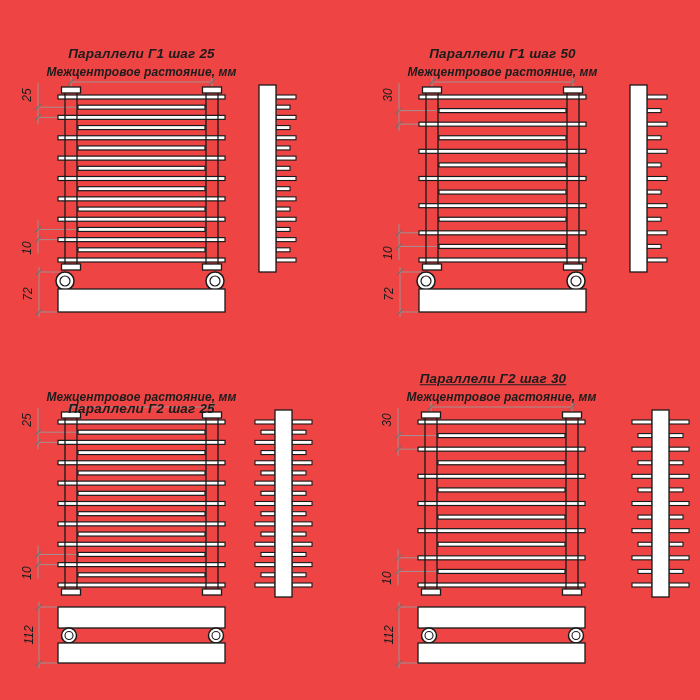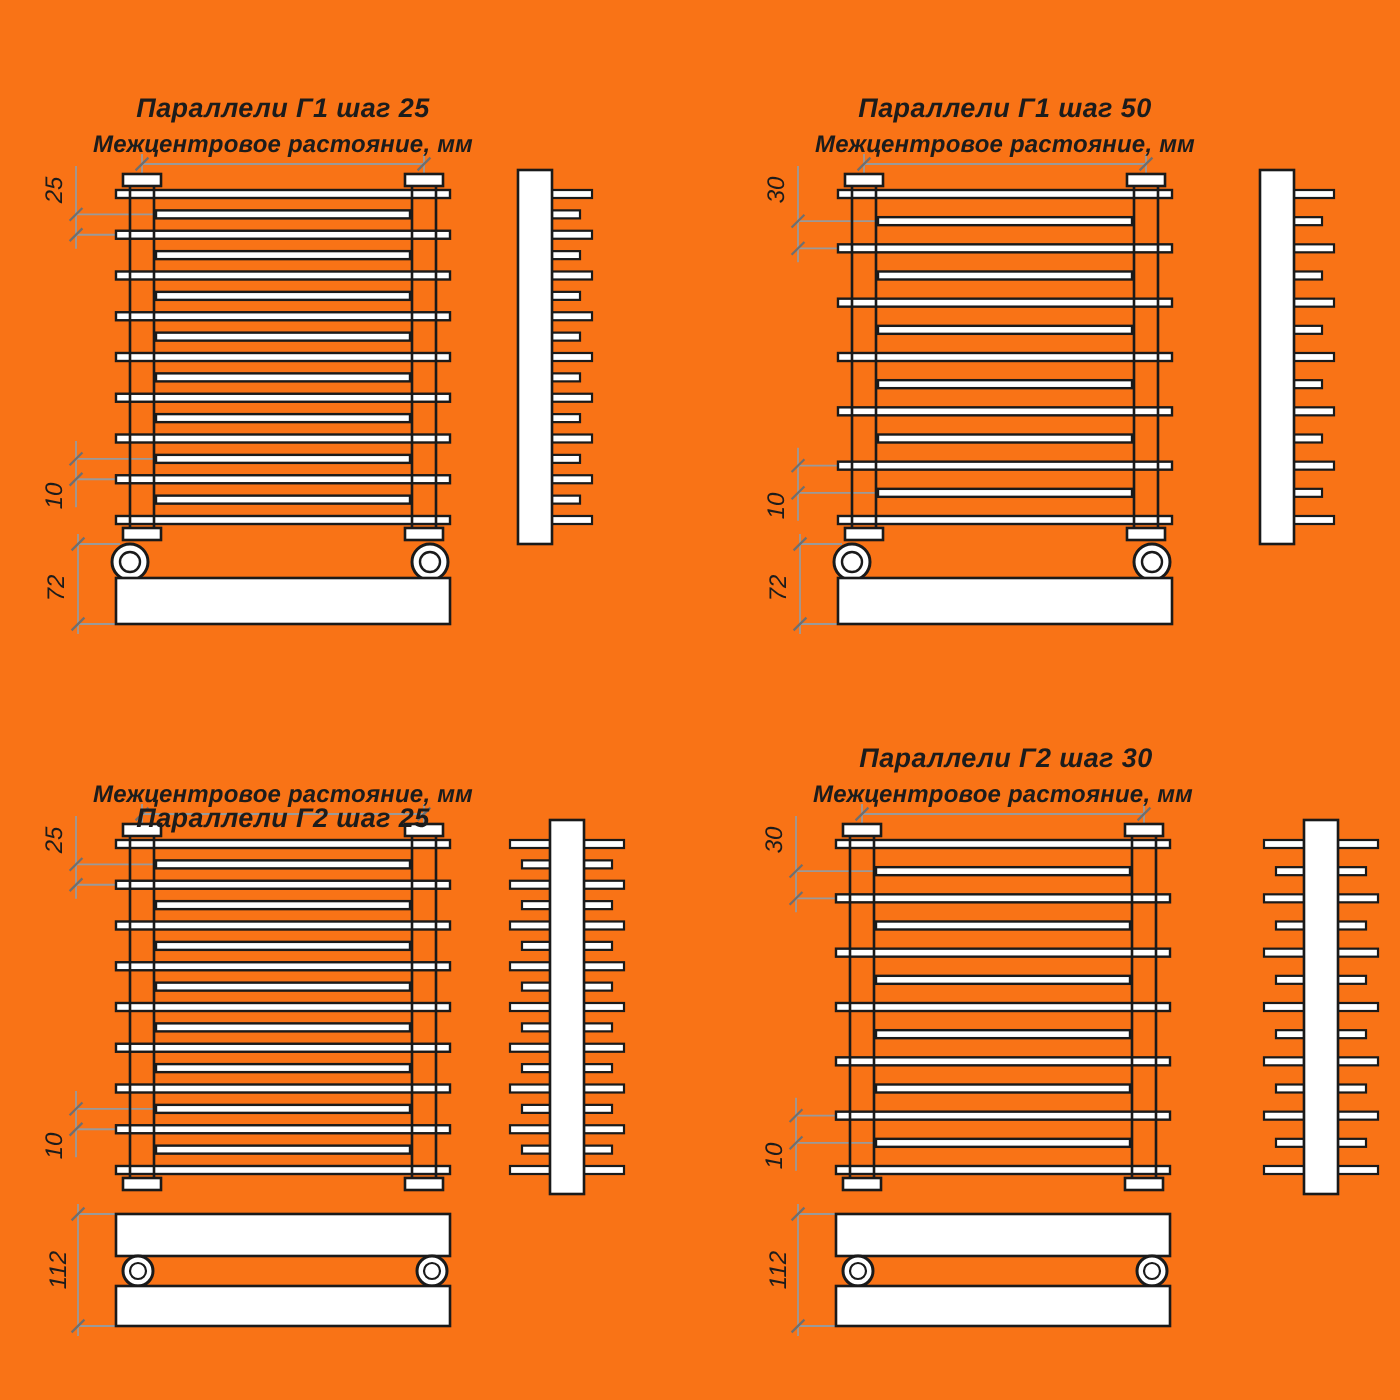--- a/index.html
+++ b/index.html
@@ -1,16 +1,16 @@
 <!DOCTYPE html>
 <html><head>
 <meta charset="utf-8">
 <style>
   html,body{margin:0;padding:0;background:#fff;}
-  #stage{position:relative;width:700px;height:700px;background:#f97316;overflow:hidden;
+  #stage{position:relative;width:700px;height:700px;background:#ef4444;overflow:hidden;
          font-family:"Liberation Sans",sans-serif;}
   #cv{position:absolute;left:0;top:0;}
   section.drawing{position:absolute;width:0;height:0;overflow:visible;}
   .label{position:absolute;white-space:nowrap;color:#1c1c1c;
          transform:translate(-50%,-50%);line-height:1;}
   .label.rot{transform:translate(-50%,-50%) rotate(-90deg);}
   .title{font-size:13.5px;font-style:italic;font-weight:bold;letter-spacing:.2px;}
   .subtitle{font-size:12px;font-style:italic;letter-spacing:.1px;font-weight:bold;}
   .dimnum{font-size:12px;font-style:italic;}
 </style>
@@ -319,19 +319,19 @@
 
   <section class="drawing" style="left: 58px; top: 412px;">
     <div class="label title" style="left: 83.5px; top: -33px; margin-top: 30px;">Параллели Г2 шаг 25</div>
     <div class="label subtitle" style="left: 83.5px; top: -15px;">Межцентровое растояние, мм</div>
     <div class="label dimnum rot" style="left: -31px; top: 8px;">25</div>
     <div class="label dimnum rot" style="left: -31px; top: 160.531px;">10</div>
     <div class="label dimnum rot" style="left: -29px; top: 223px;">112</div>
   </section>
 
   <section class="drawing" style="left: 418px; top: 412px;">
-    <div class="label title" style="left: 85px; top: -33px;">Параллели Г2 шаг 30</div>
+    <div class="label title" style="left: 75px; top: -33px; text-decoration: underline;">Параллели Г2 шаг 30</div>
     <div class="label subtitle" style="left: 83.5px; top: -15px;">Межцентровое растояние, мм</div>
     <div class="label dimnum rot" style="left: -31px; top: 8px;">30</div>
     <div class="label dimnum rot" style="left: -31px; top: 165.625px;">10</div>
     <div class="label dimnum rot" style="left: -29px; top: 223px;">112</div>
   </section>
 </div>
 
 </body></html>

